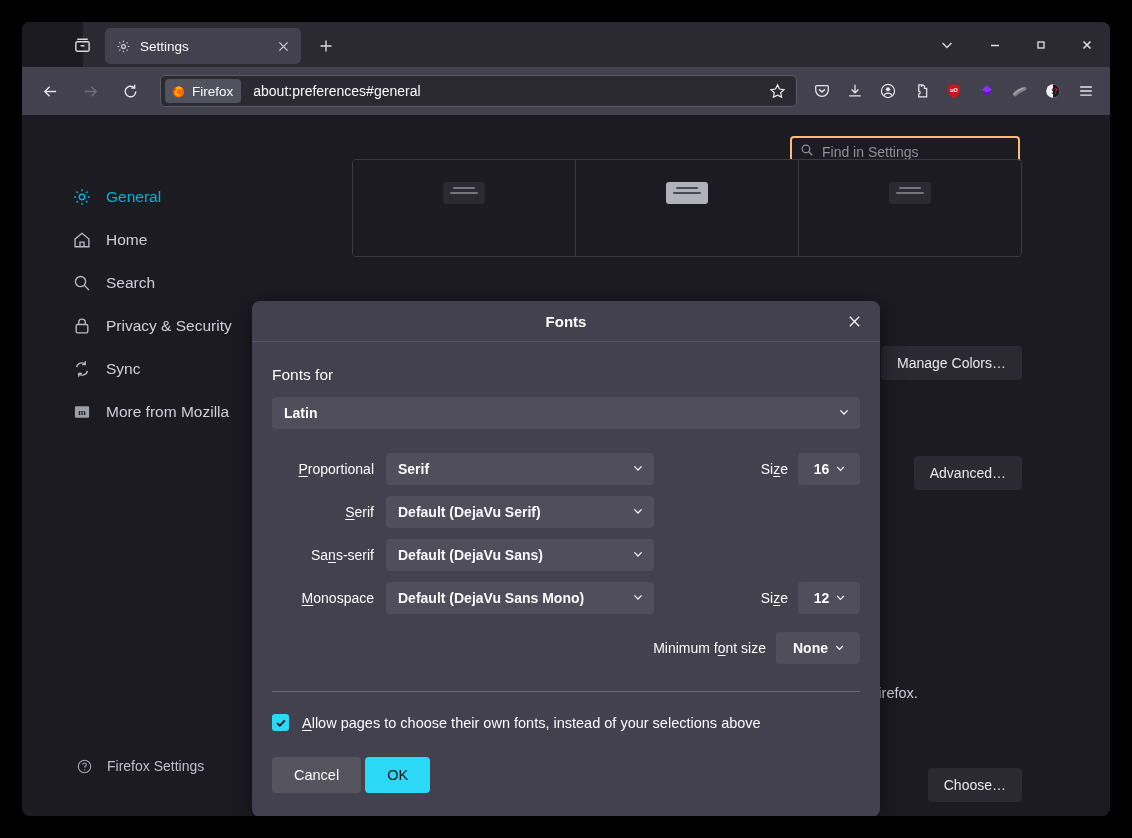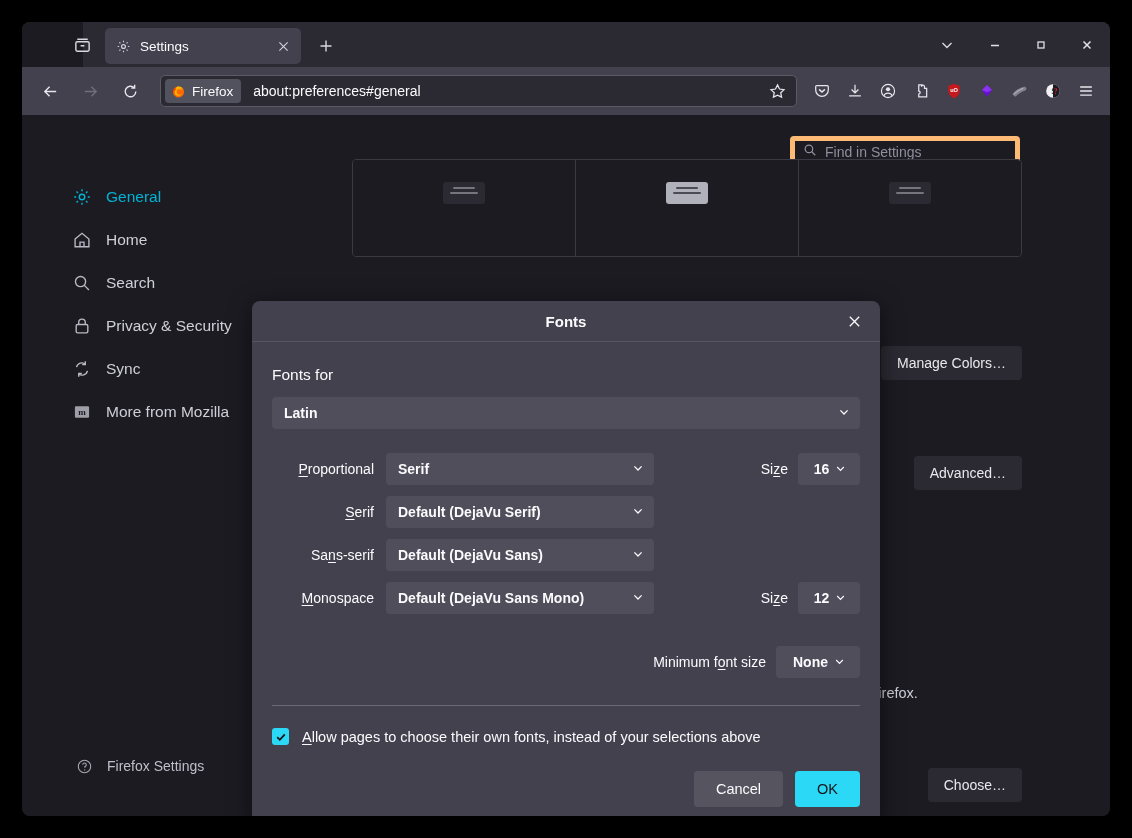--- a/index.html
+++ b/index.html
@@ -153,21 +153,21 @@
     overflow: hidden;
   }
   .search-wrap {
     position: absolute;
     right: 90px; top: 21px;
     width: 230px; height: 32px;
   }
   .search-box {
     width: 100%; height: 100%;
     background: #1c1b22;
-    border: 5px solid #fdba74;
+    border: 2px solid #fdba74;
     border-radius: 4px;
     display: flex; align-items: center;
     padding: 0 8px;
     cursor: text;
   }
   .search-box .ph {
     margin-left: 8px; color: #8f8f9d; font-size: 14px;
   }
 
   
@@ -326,21 +326,21 @@
   .frow .spacer { flex: 1; }
   .size-label { color: #fbfbfe; font-size: 14px; margin-right: 10px; }
   .size-select {
     width: 62px;
     justify-content: center;
     font-weight: bold;
   }
   .size-select .caret { margin-left: 6px; }
   .min-row {
     display: flex; align-items: center; justify-content: flex-end;
-    margin-top: 32px;
+    margin-top: 18px;
   }
   .min-label { color: #fbfbfe; font-size: 14px; margin-right: 10px; }
   .min-select { width: 84px; justify-content: center; font-weight: bold; }
   .min-select .caret { margin-left: 6px; }
   .divider {
     height: 1px; background: #6a6974;
     margin: 27px 0 0 0;
   }
   .check-row {
     display: flex; align-items: center;
@@ -353,23 +353,23 @@
     border-radius: 3px;
     display: flex; align-items: center; justify-content: center;
     flex: 0 0 17px;
   }
   .check-label {
     margin-left: 13px;
     color: #fbfbfe;
     font-size: 14.5px;
   }
   .dlg-footer {
-    display: flex; justify-content: flex-end; align-items: center;
+    display: flex; align-items: center;
     padding: 26px 20px 24px 20px;
-    gap: 12px;
+    gap: 4px;
   }
   .btn {
     border: none; border-radius: 4px;
     font-size: 14.5px;
     padding: 10px 22px;
     cursor: pointer;
     font-family: "Liberation Sans", sans-serif;
   }
   .btn-cancel { background: #55545f; color: #fbfbfe; }
   .btn-ok { background: #2bd8f5; color: #15141a; font-weight: normal; }

